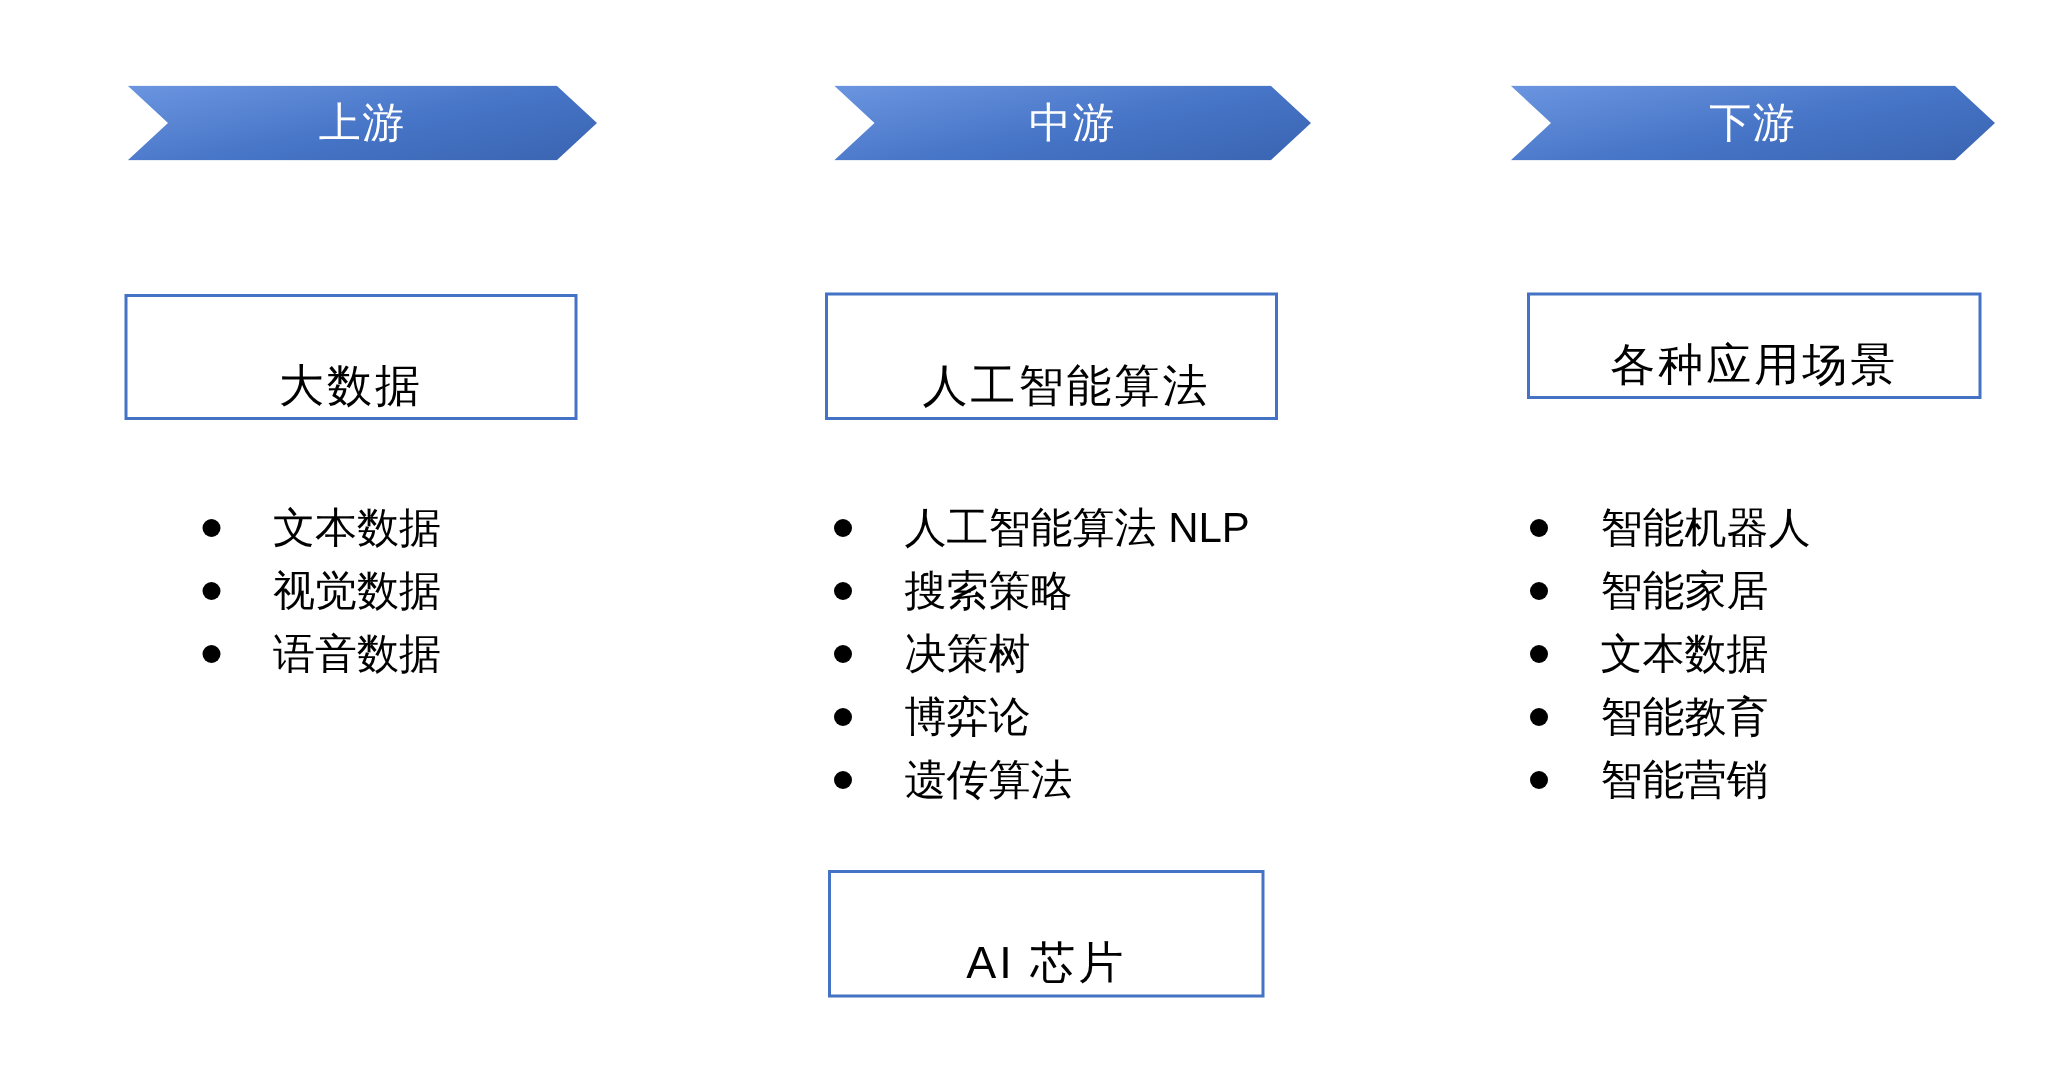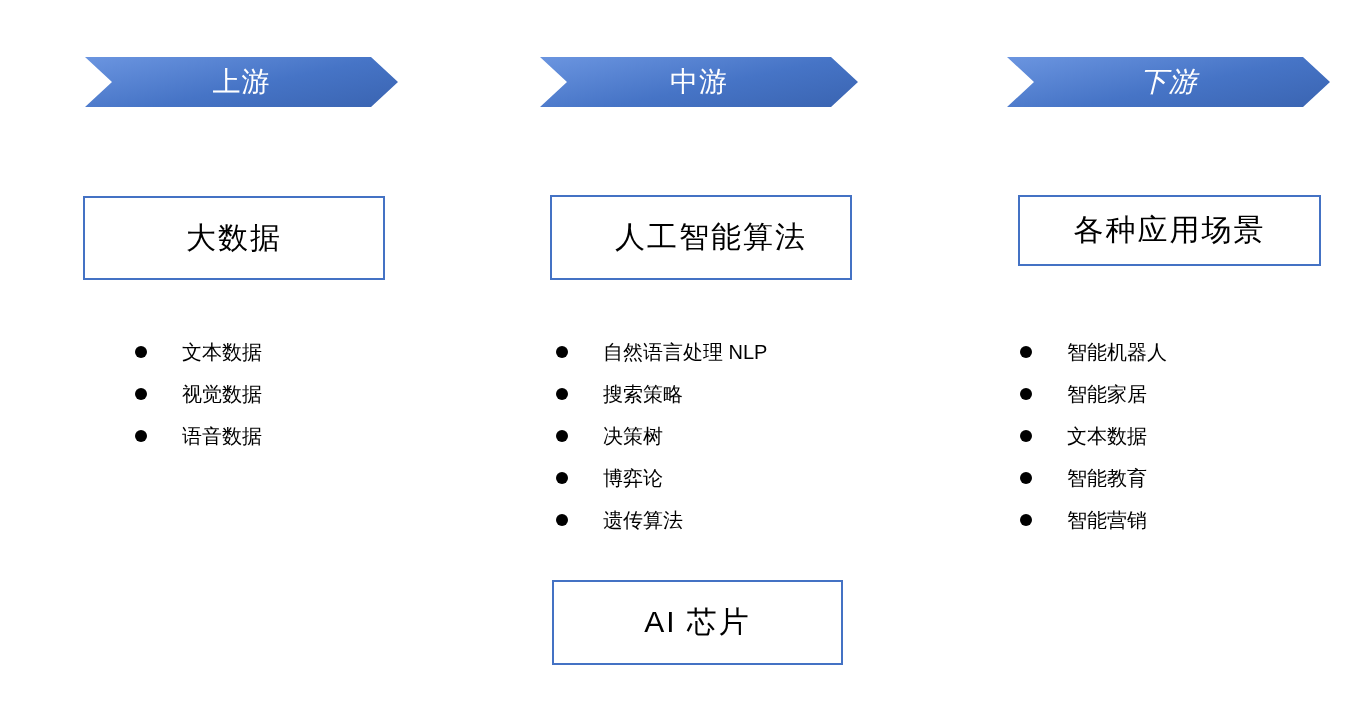--- a/index.html
+++ b/index.html
@@ -29,31 +29,31 @@
     align-items: center;
     justify-content: center;
   }
   .banner .banner-text {
     color: #ffffff;
     font-size: 28px;
     line-height: 1;
     letter-spacing: 1px;
   }
   .banner-1 { left: 85px;   width: 313px; }
-  .banner-2 { left: 540px;  width: 318px; text-align: right; }
-  .banner-3 { left: 1007px; width: 323px; font-style: italic; }
+  .banner-2 { left: 556px;  width: 318px; text-align: right; }
+  .banner-3 { left: 1007px; width: 323px; }
 
   
   .box {
     position: absolute;
     box-sizing: border-box;
     border: 2px solid #4472c4;
     background: #ffffff;
     display: flex;
-    align-items: center;
+    align-items: flex-end;
     justify-content: center;
   }
   .box .box-text {
     font-size: 30px;
     letter-spacing: 2px;
     color: #000000;
   }
   .box-1 { left: 83px;   top: 184px; width: 302px; height: 84px; }
   .box-2 { left: 550px;  top: 183px; width: 302px; height: 85px; padding-left: 20px; }
   .box-3 { left: 1018px; top: 183px; width: 303px; height: 71px; }
@@ -74,21 +74,21 @@
   }
   .bullet {
     width: 12px;
     height: 12px;
     border-radius: 50%;
     background: #000000;
     margin-right: 35px;
     flex: 0 0 auto;
   }
   .item-text {
-    font-size: 20px;
+    font-size: 28px;
     color: #000000;
     white-space: nowrap;
   }
 </style>
 </head>
 <body>
 
 <div class="canvas">
 
   <div class="banner banner-1">
@@ -114,21 +114,21 @@
 
   <div class="banner banner-2">
     <span class="banner-text">中游</span>
   </div>
   <div class="box box-2">
     <span class="box-text">人工智能算法</span>
   </div>
   <div class="list list-2">
     <div class="list-item">
       <span class="bullet"></span>
-      <span class="item-text">自然语言处理 NLP</span>
+      <span class="item-text">人工智能算法 NLP</span>
     </div>
     <div class="list-item">
       <span class="bullet"></span>
       <span class="item-text">搜索策略</span>
     </div>
     <div class="list-item">
       <span class="bullet"></span>
       <span class="item-text">决策树</span>
     </div>
     <div class="list-item">

